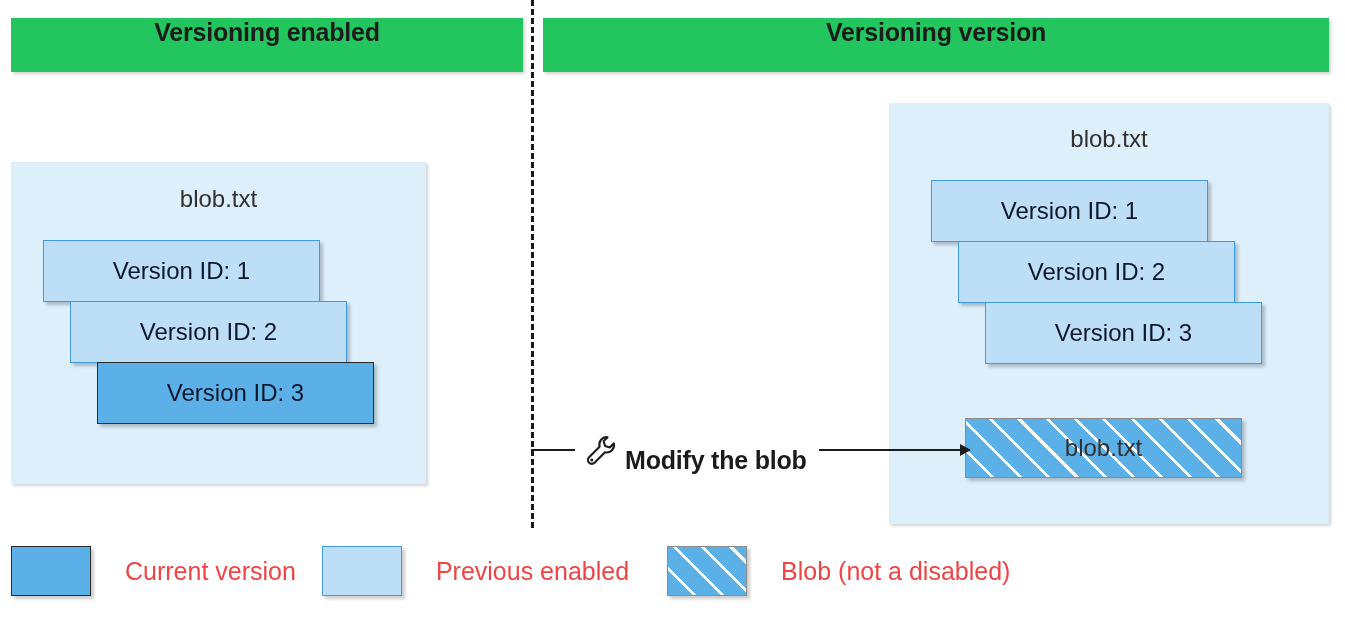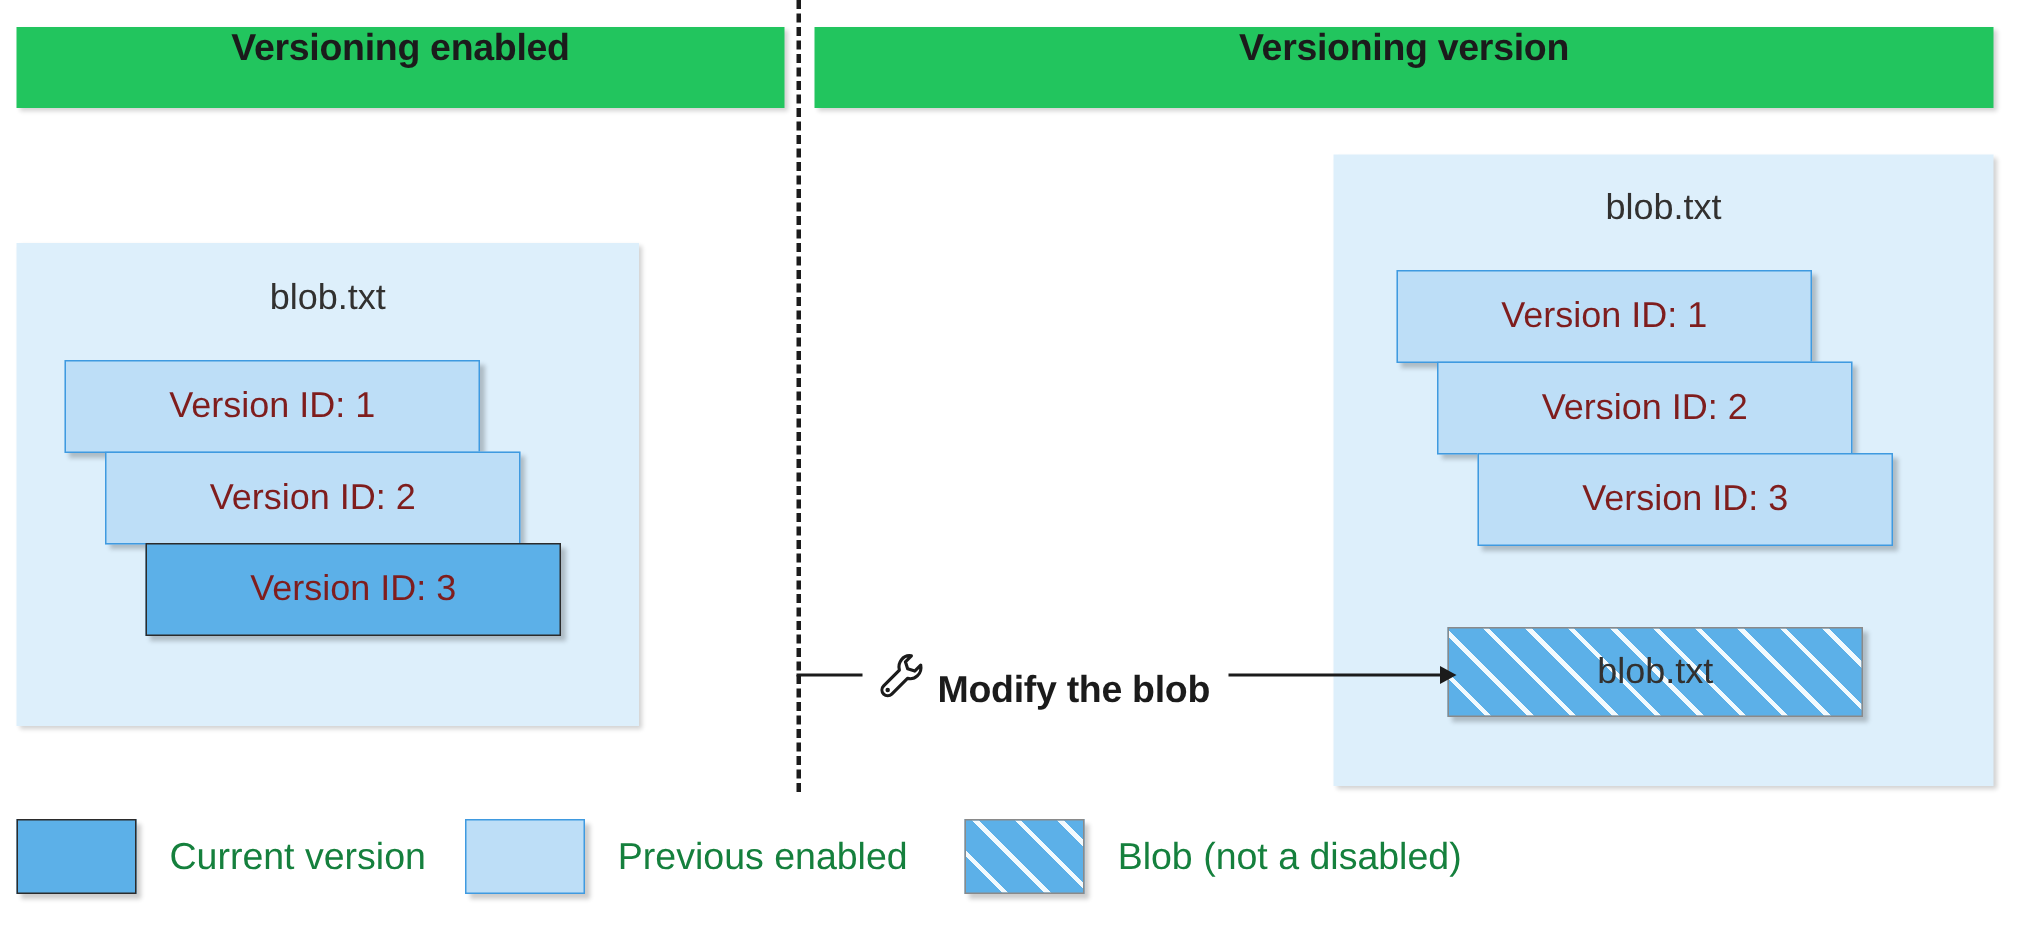--- a/index.html
+++ b/index.html
@@ -67,21 +67,21 @@
   #container-left .container-title  { top: 23px; }
   #container-right .container-title { top: 22px; }
 
   
   .version-box {
     position: absolute;
     display: flex;
     align-items: center;
     justify-content: center;
     font-size: 24px;
-    color: #7f1d1d;
+    color: #0f172a;
     box-shadow: 3px 3px 3px rgba(0,0,0,0.22);
     box-sizing: border-box;
   }
   .version-box.previous {
     background: #bddef7;
     border: 1px solid #3f9ae0;
   }
   .version-box.current {
     background: #5cb0e8;
     border: 1px solid #2b2b2b;
@@ -222,22 +222,22 @@
         45deg,
         rgba(255,255,255,0) 0px,
         rgba(255,255,255,0) 17px,
         #f2fafe 17px,
         #f2fafe 20px
     );
     border: 1px solid #8a8a8a;
   }
   .legend-label {
     font-size: 25px;
-    color: #15803d;
-    margin-left: 22px;
+    color: #ef4444;
+    margin-left: 34px;
     white-space: nowrap;
   }
   #legend-item-current  { margin-right: 26px; }
   #legend-item-previous { margin-right: 38px; }
 </style>
 </head>
 <body>
 
 <div class="canvas">
 

